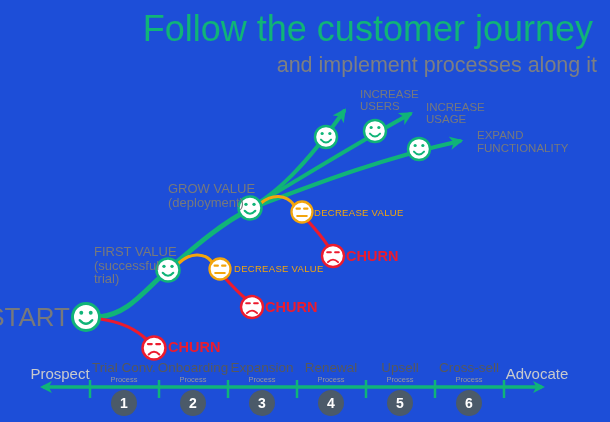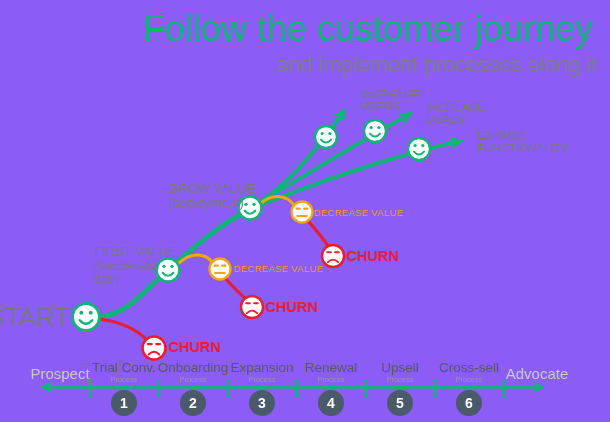--- a/index.html
+++ b/index.html
@@ -1,16 +1,16 @@
 <!DOCTYPE html>
 <html style="--green: #10b478; --gray: #77797c; --orange: #f2a50c; --red: #ec1b2e; --slate: #4b5a69;"><head>
 <meta charset="utf-8">
 <style>
   html,body { margin:0; padding:0; background:#ffffff; }
-  .stage-wrap { position:relative; width:610px; height:422px; background:#8b5cf6; overflow:hidden;
+  .stage-wrap { position:relative; width:610px; height:422px; background:#1d4ed8; overflow:hidden;
                 font-family:"Liberation Sans", sans-serif; }
   svg text { font-family:"Liberation Sans", sans-serif; }
   .title    { font-size:36px;   fill:var(--green); }
   .subtitle { font-size:21.5px; fill:#7d7f82; }
   .start-lbl{ font-size:26px;   fill:var(--gray); }
   .ml       { font-size:13px;   fill:var(--gray); }
   .ol       { font-size:11.5px; fill:var(--gray); }
   .dv       { font-size:9.5px;  fill:var(--orange); letter-spacing:.3px; }
   .churn    { font-size:14.5px; fill:var(--red); font-weight:bold; }
   .stage    { font-size:13.5px; fill:#58595b; text-anchor:middle; }

